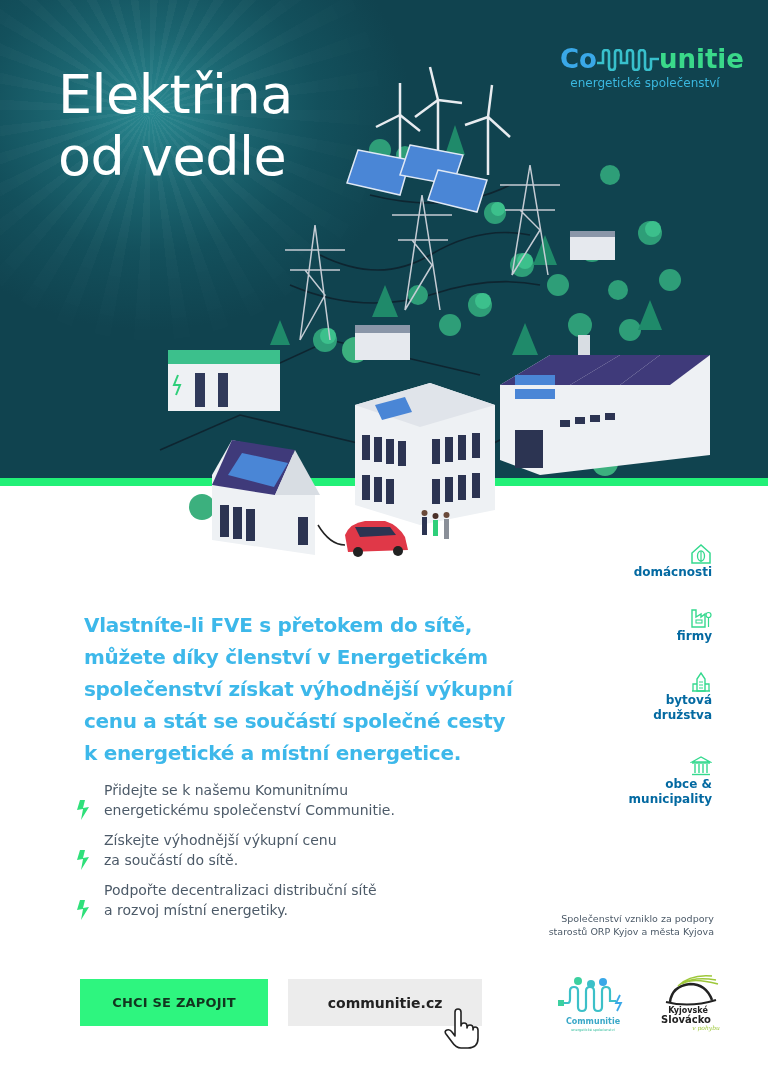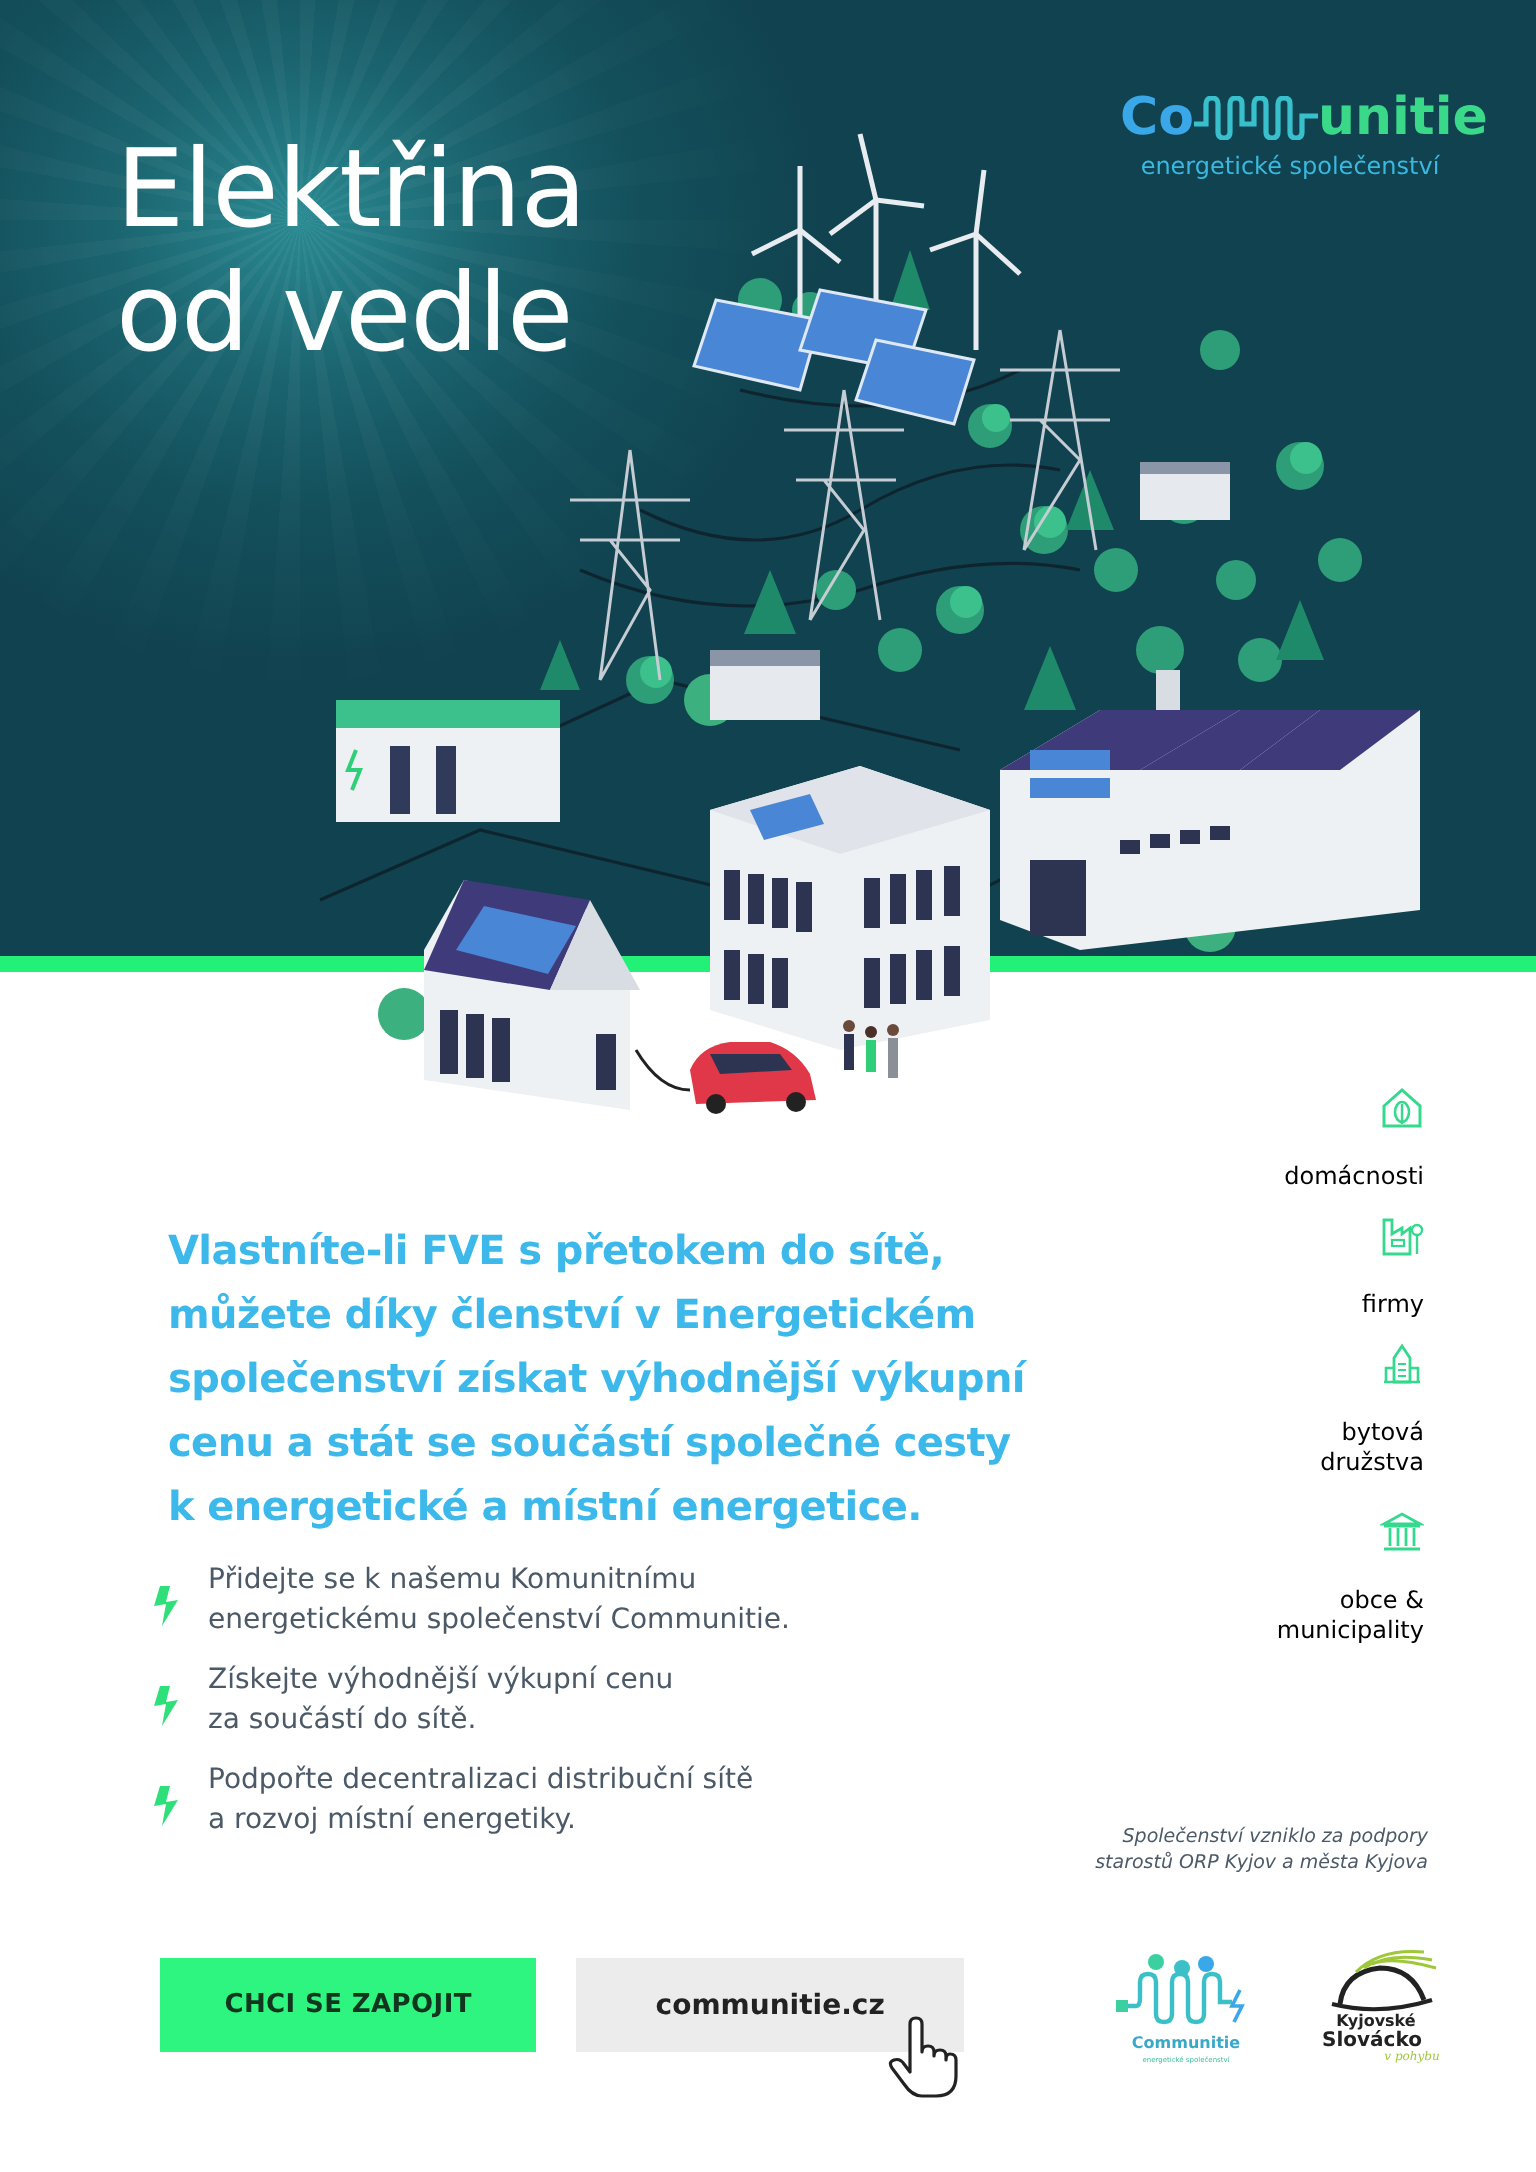--- a/index.html
+++ b/index.html
@@ -35,32 +35,32 @@
   .illustration { position: absolute; left: 150px; top: 55px; width: 570px; height: 505px; }
 
   .lead {
     position: absolute; left: 84px; top: 609px; width: 420px;
     color: #3db8ea; font-weight: bold; font-size: 20px; line-height: 32px;
     font-family: "DejaVu Sans", sans-serif; letter-spacing: -0.3px;
   }
   .lead div { white-space: nowrap; }
 
   .bullets { position: absolute; left: 76px; top: 780px; width: 360px; }
-  .bullet { display: flex; align-items: center; margin-bottom: 10px; }
+  .bullet { display: flex; align-items: flex-end; margin-bottom: 10px; }
   .bullet .bolt { width: 14px; height: 20px; margin-top: 5px; margin-right: 14px; flex: 0 0 14px; }
   .bullet .txt { color: #4c5a68; font-size: 14px; line-height: 20px; }
   .bullet .txt div { white-space: nowrap; }
 
   .audience { position: absolute; right: 56px; top: 543px; width: 140px; text-align: right; }
   .aud-item { margin-bottom: 0; }
   .aud-icon { display: block; margin-left: auto; width: 22px; height: 22px; }
-  .aud-label { color: #000000; font-size: 12px; line-height: 15px; margin-top: 16px; }
+  .aud-label { color: #0369a1; font-size: 12px; line-height: 15px; margin-top: 0; font-weight: bold; }
   .aud-label div { white-space: nowrap; }
 
-  .support { position: absolute; right: 54px; top: 912px; text-align: right; color: #4c5a68; font-size: 9.5px; line-height: 13px; font-style: italic; }
+  .support { position: absolute; right: 54px; top: 912px; text-align: right; color: #4c5a68; font-size: 9.5px; line-height: 13px; }
   .support div { white-space: nowrap; }
 
   .cta { position: absolute; left: 80px; top: 979px; width: 402px; height: 60px; display: flex; }
   .cta-primary { width: 198px; height: 47px; background: #2ef57f; color: #12351f; font-weight: bold; font-size: 13px; display: flex; align-items: center; justify-content: center; letter-spacing: 0.2px; }
   .cta-secondary { width: 204px; height: 47px; background: #ececec; color: #222; font-weight: bold; font-size: 14px; display: flex; align-items: center; justify-content: center; margin-left: 20px; }
   .hand { position: absolute; left: 443px; top: 1008px; width: 36px; height: 42px; }
 
   .logo-communitie { position: absolute; left: 558px; top: 973px; width: 70px; height: 62px; }
   .logo-kyjov { position: absolute; left: 660px; top: 972px; width: 66px; height: 60px; }
 </style>

